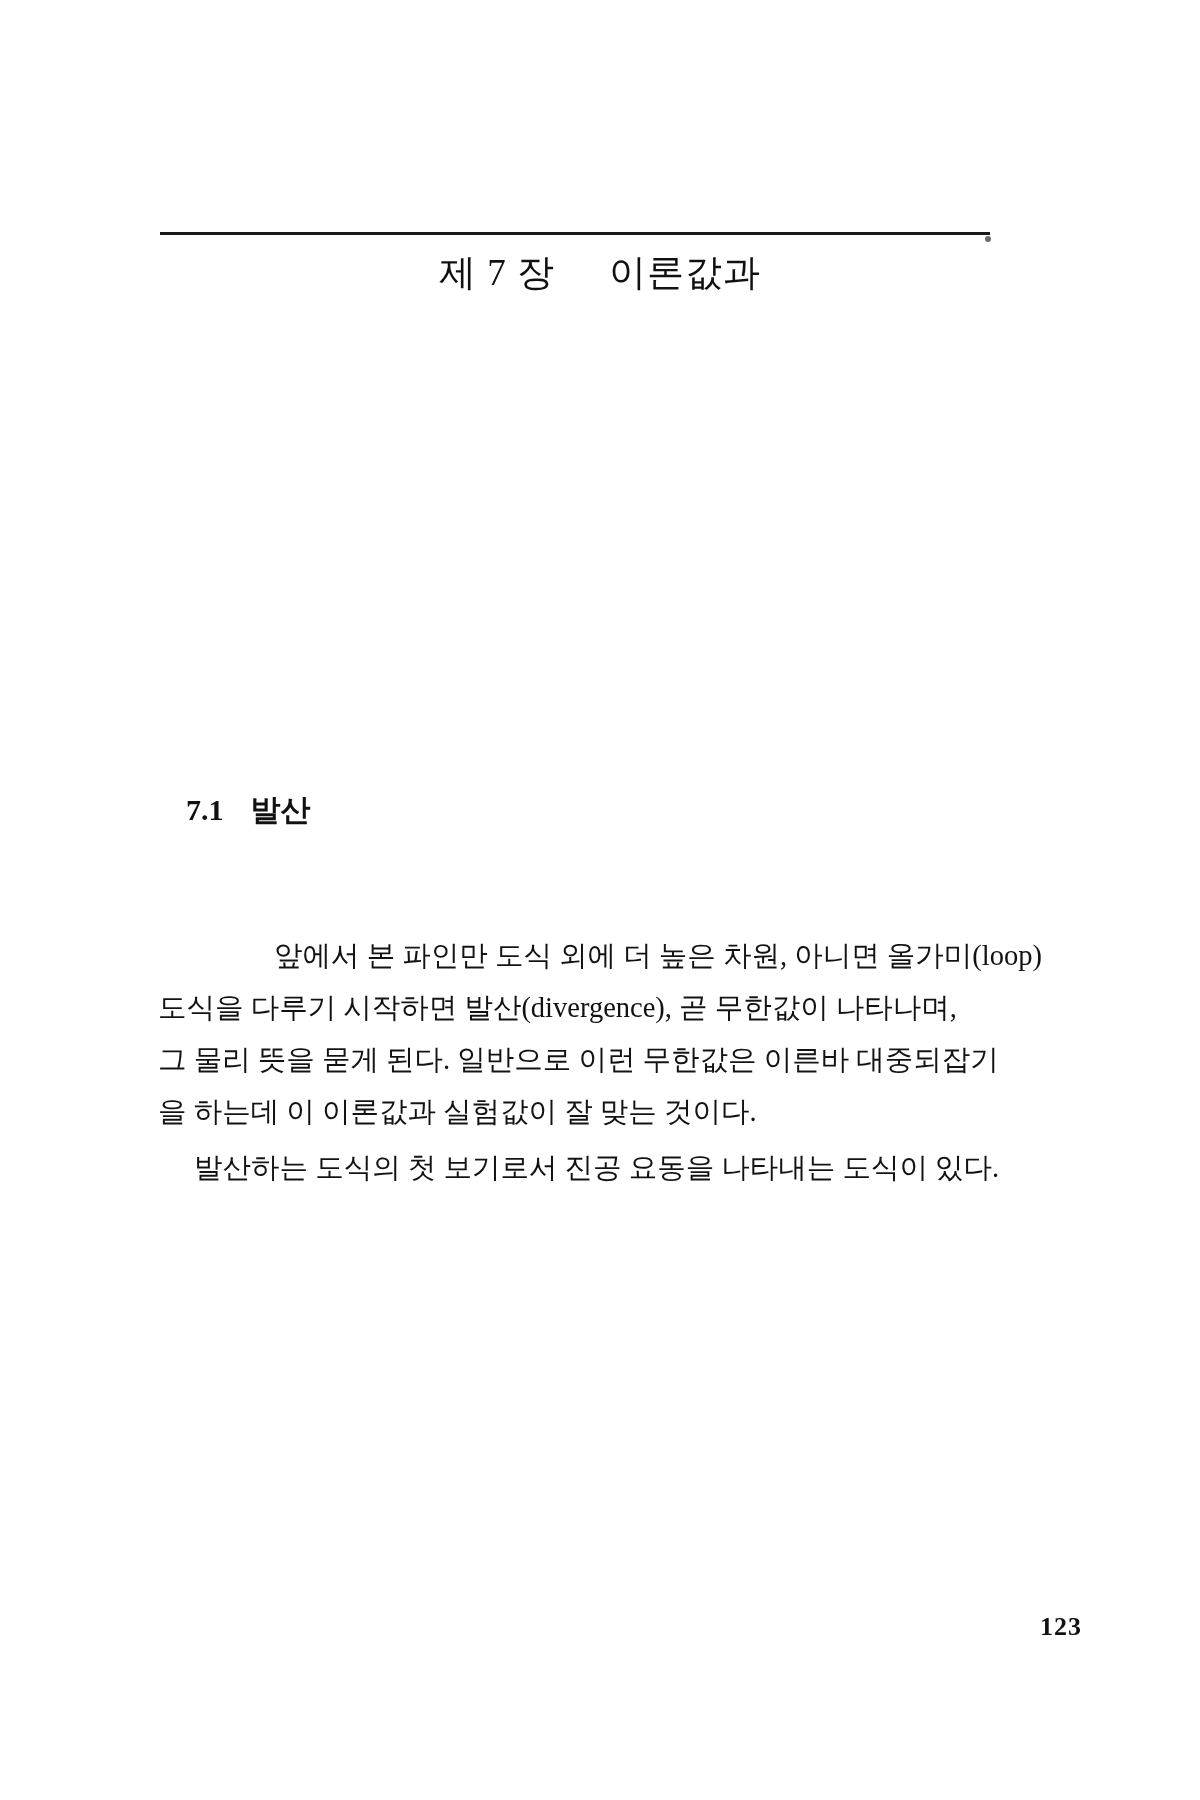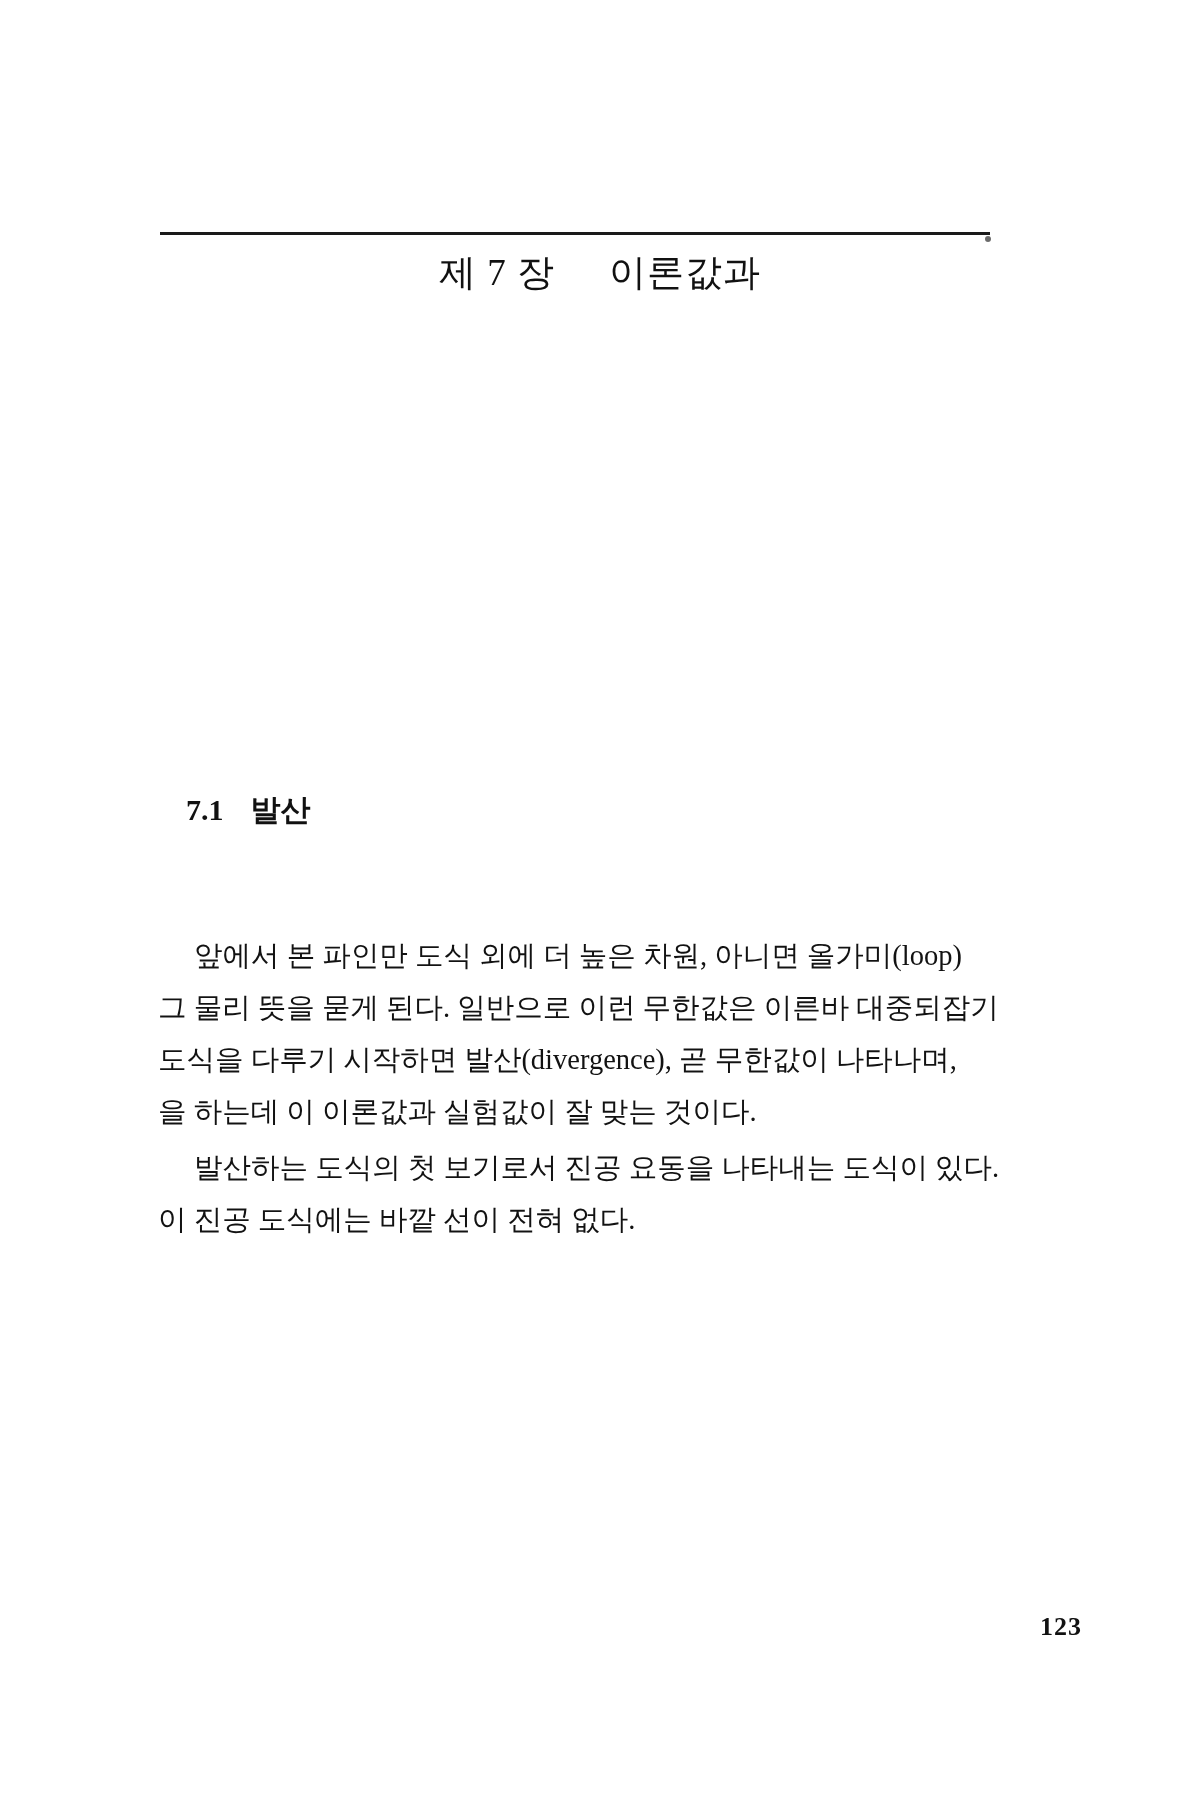--- a/index.html
+++ b/index.html
@@ -97,21 +97,21 @@
     display: inline-block;
     width: 36px;
   }
   
   .line {
     display: block;
     white-space: nowrap;
   }
   .line.spread {
     display: flex;
-    justify-content: flex-start;
+    justify-content: space-between;
   }
   .line.spread > span {
     white-space: pre;
   }
 
   .folio {
     position: absolute;
     left: 0;
     top: 1612px;
     width: 1042px;
@@ -141,36 +141,33 @@
   </div>
 
   <div class="body-block">
 
     <p class="para">
       <span class="line spread">
         <span class="indent"></span>
           <span>앞에서 본 파인만 도식 외에 더 높은 차원, 아니면 올가미(loop)</span>
       </span>
       <span class="line">
-        <span>그 물리 뜻을 묻게 된다. 일반으로 이런 무한값은 이른바 대중되잡기</span>
+        <span>도식을 다루기 시작하면 발산(divergence), 곧 무한값이 나타나며,</span>
       </span>
       <span class="line">
-        <span>도식을 다루기 시작하면 발산(divergence), 곧 무한값이 나타나며,</span>
+        <span>그 물리 뜻을 묻게 된다. 일반으로 이런 무한값은 이른바 대중되잡기</span>
       </span>
       <span class="line">
         <span>을 하는데 이 이론값과 실험값이 잘 맞는 것이다.</span>
       </span>
     </p>
 
     <p class="para">
       <span class="line">
         <span class="indent"></span><span>발산하는 도식의 첫 보기로서 진공 요동을 나타내는 도식이 있다.</span>
       </span>
-      <span class="line">
-        <span>이 진공 도식에는 바깥 선이 전혀 없다.</span>
-      </span>
     </p>
 
   </div>
 
   <div class="folio">123</div>
 
 </div>
 
 </body></html>

